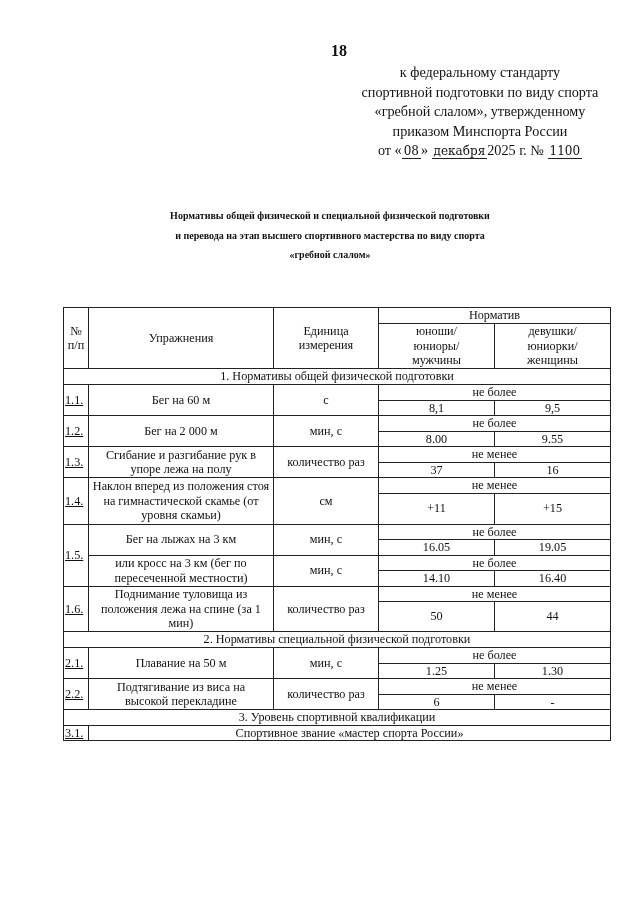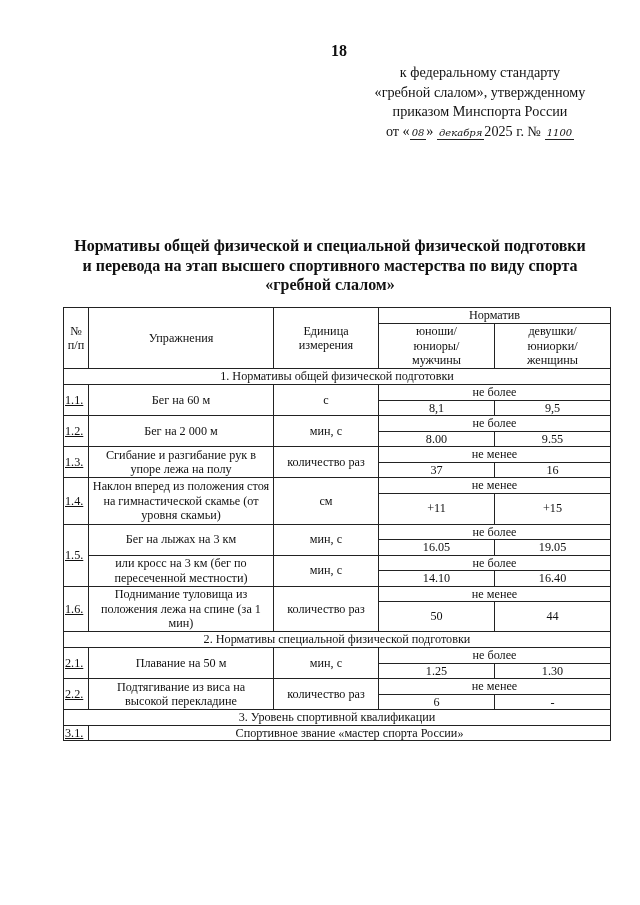--- a/index.html
+++ b/index.html
@@ -2,39 +2,40 @@
 <html><head>
 <meta charset="utf-8">
 <style>
   html, body { margin: 0; padding: 0; background: #ffffff; }
   body { width: 640px; height: 905px; position: relative; overflow: hidden;
          font-family: "Liberation Serif", "DejaVu Serif", serif; color: #111; }
   .page-num { position: absolute; left: 331px; top: 42px; font-size: 16px; font-weight: bold; }
   .appendix { position: absolute; left: 330px; top: 63px; width: 300px; text-align: center;
               font-size: 14.2px; line-height: 19.6px; }
   .appendix div { white-space: nowrap; }
-  .sig { font-family: "DejaVu Serif", serif; font-style: italic; font-size: 10px;
+  .sig { font-family: "DejaVu Serif", serif; font-size: 12px;
          border-bottom: 1px solid #222; display: inline-block; padding: 0 2px; line-height: 13px; }
-  .doc-title { position: absolute; left: 60px; top: 236px; width: 540px; text-align: center;
-               font-size: 16px; font-weight: bold; line-height: 19.5px; }
+  .doc-title { position: absolute; left: 60px; top: 206px; width: 540px; text-align: center;
+               font-size: 10px; font-weight: bold; line-height: 19.5px; }
   .doc-title div { white-space: nowrap; }
 
   table.norms { position: absolute; left: 63px; top: 307px; border-collapse: collapse;
                 table-layout: fixed; width: 547px; font-size: 12.2px; }
   table.norms td { border: 1px solid #222; padding: 0; text-align: center; vertical-align: middle;
                    line-height: 14.5px; }
   table.norms td.num { text-align: left; padding-left: 1px; text-decoration: underline; }
 </style>
 </head>
 <body>
 
 <div class="page-num">18</div>
 
 <div class="appendix">
   <div>к федеральному стандарту</div>
+  <div>спортивной подготовки по виду спорта</div>
   <div>«гребной слалом», утвержденному</div>
   <div>приказом Минспорта России</div>
   <div>
     <span>от «</span><span class="sig">08</span><span>»</span>
     <span class="sig">декабря</span><span>2025 г. №</span>
     <span class="sig">1100</span>
   </div>
 </div>
 
 <div class="doc-title">

